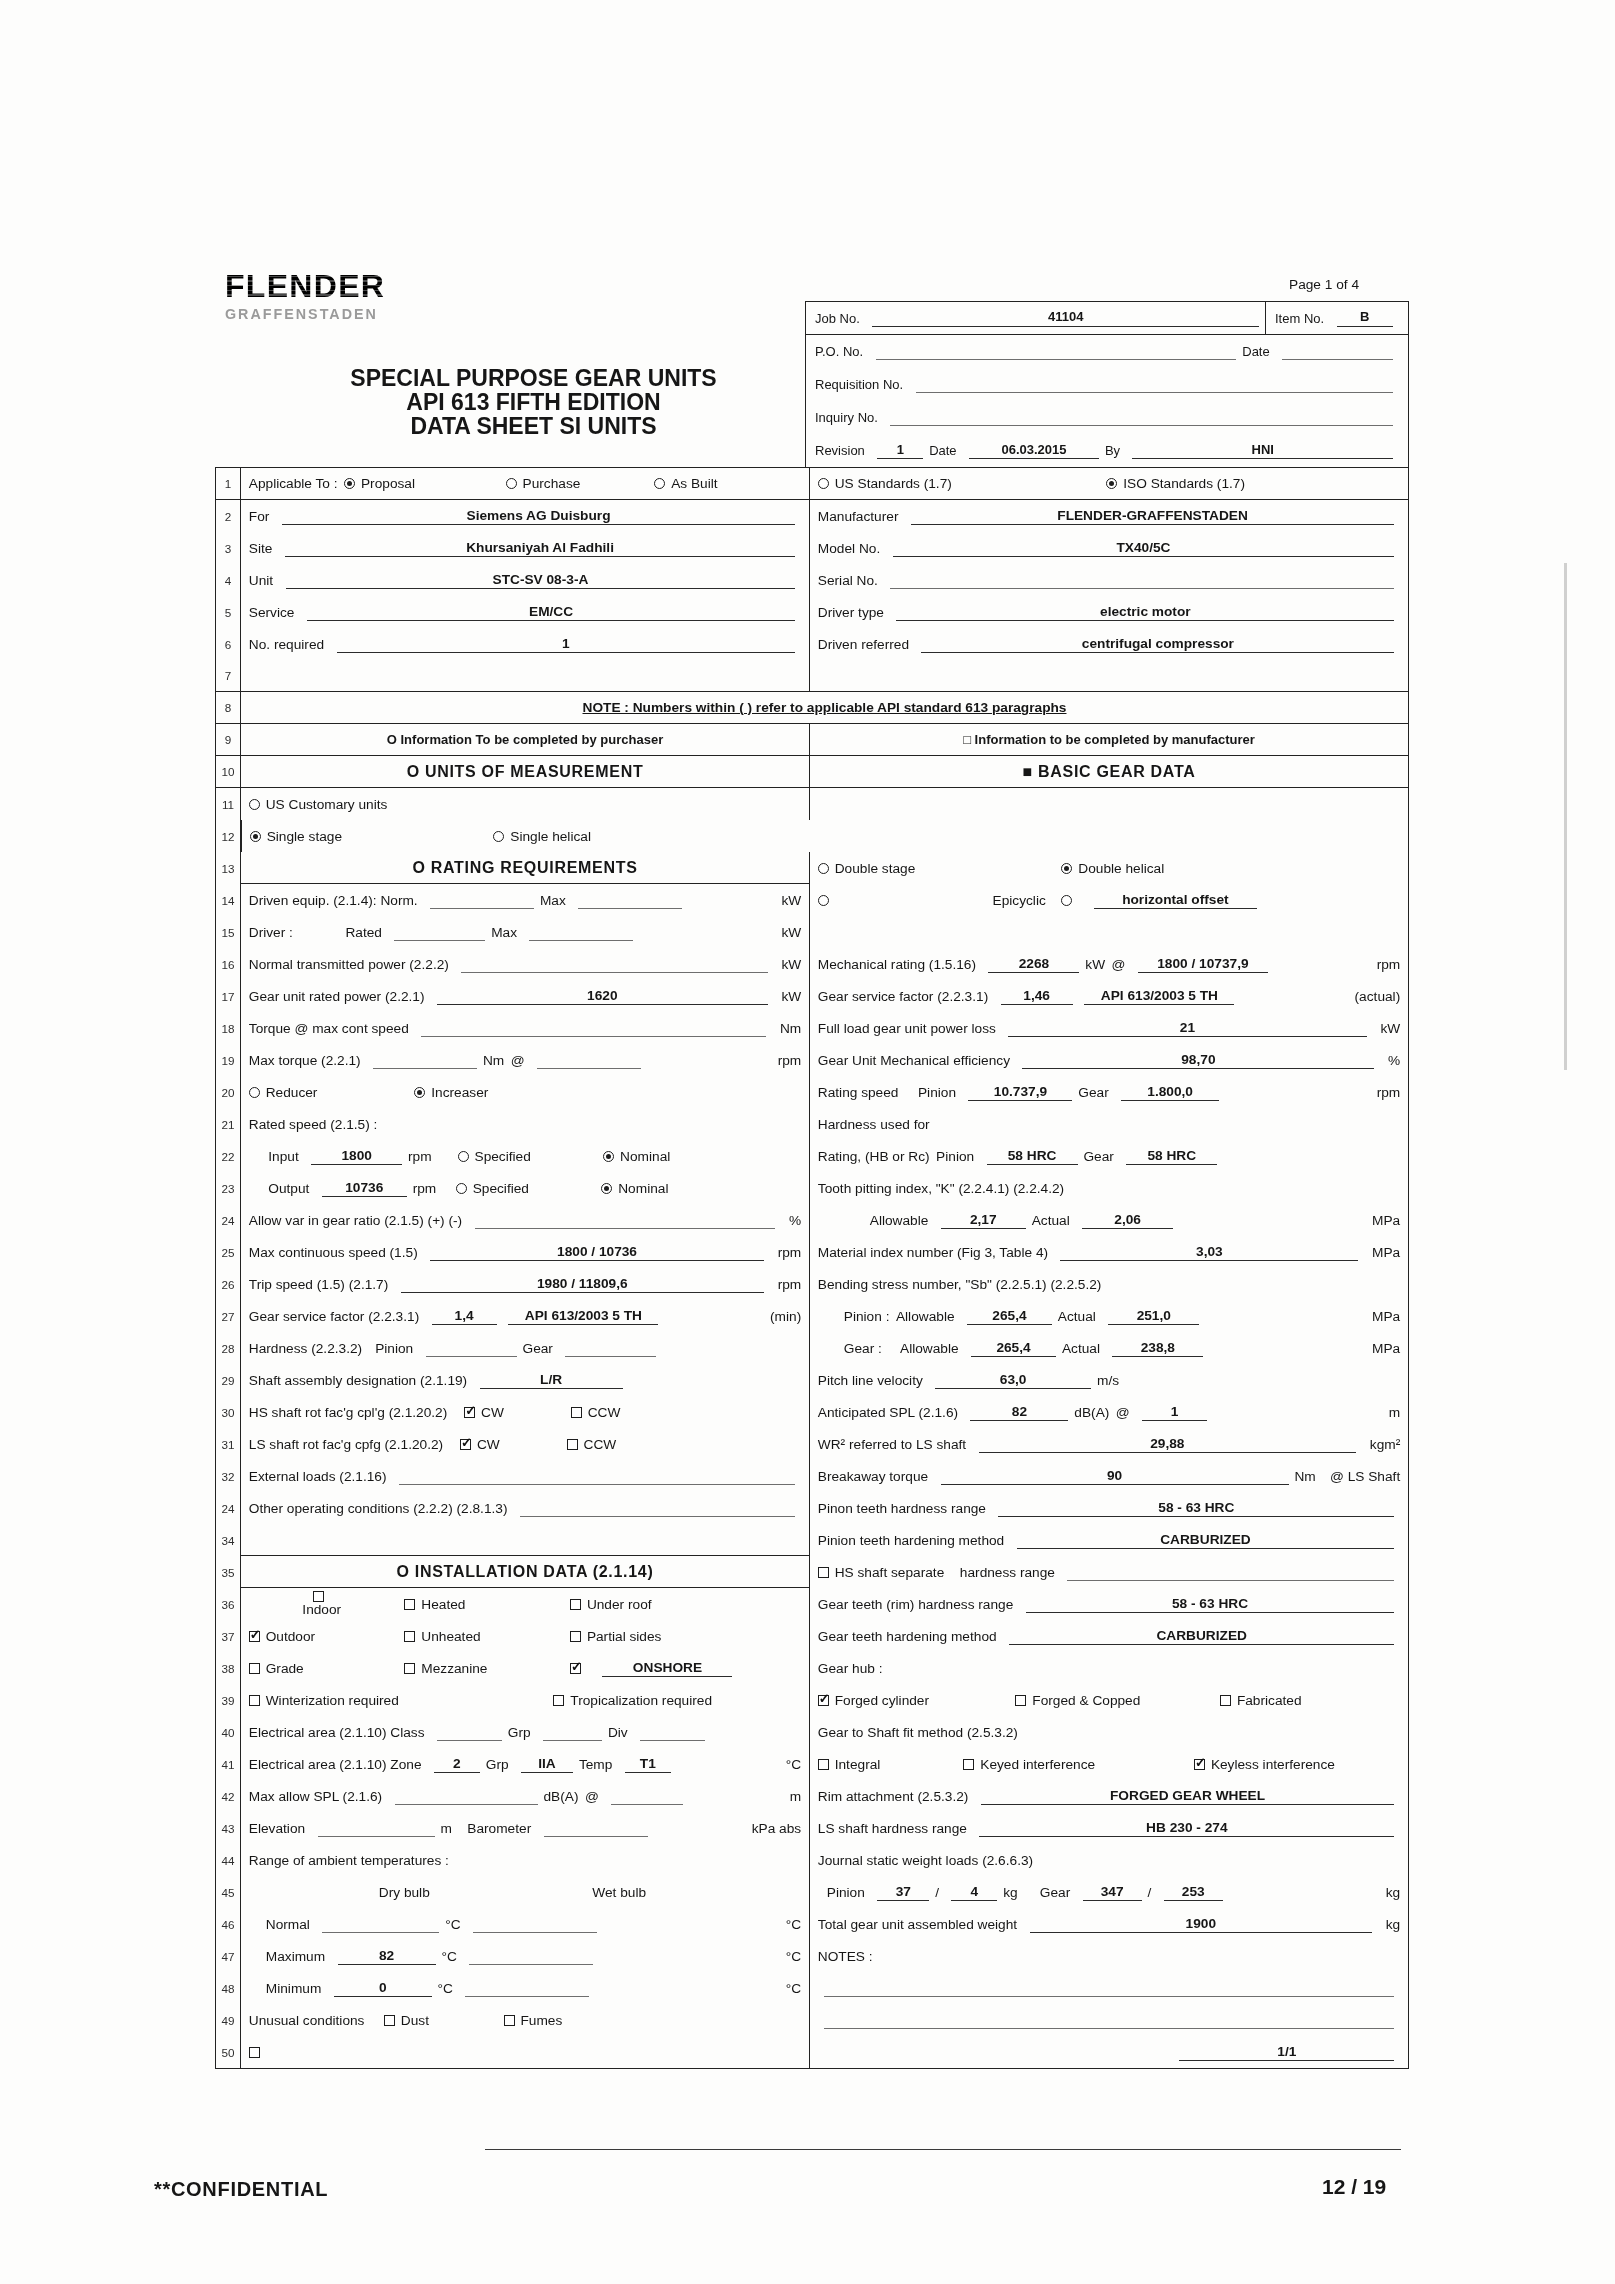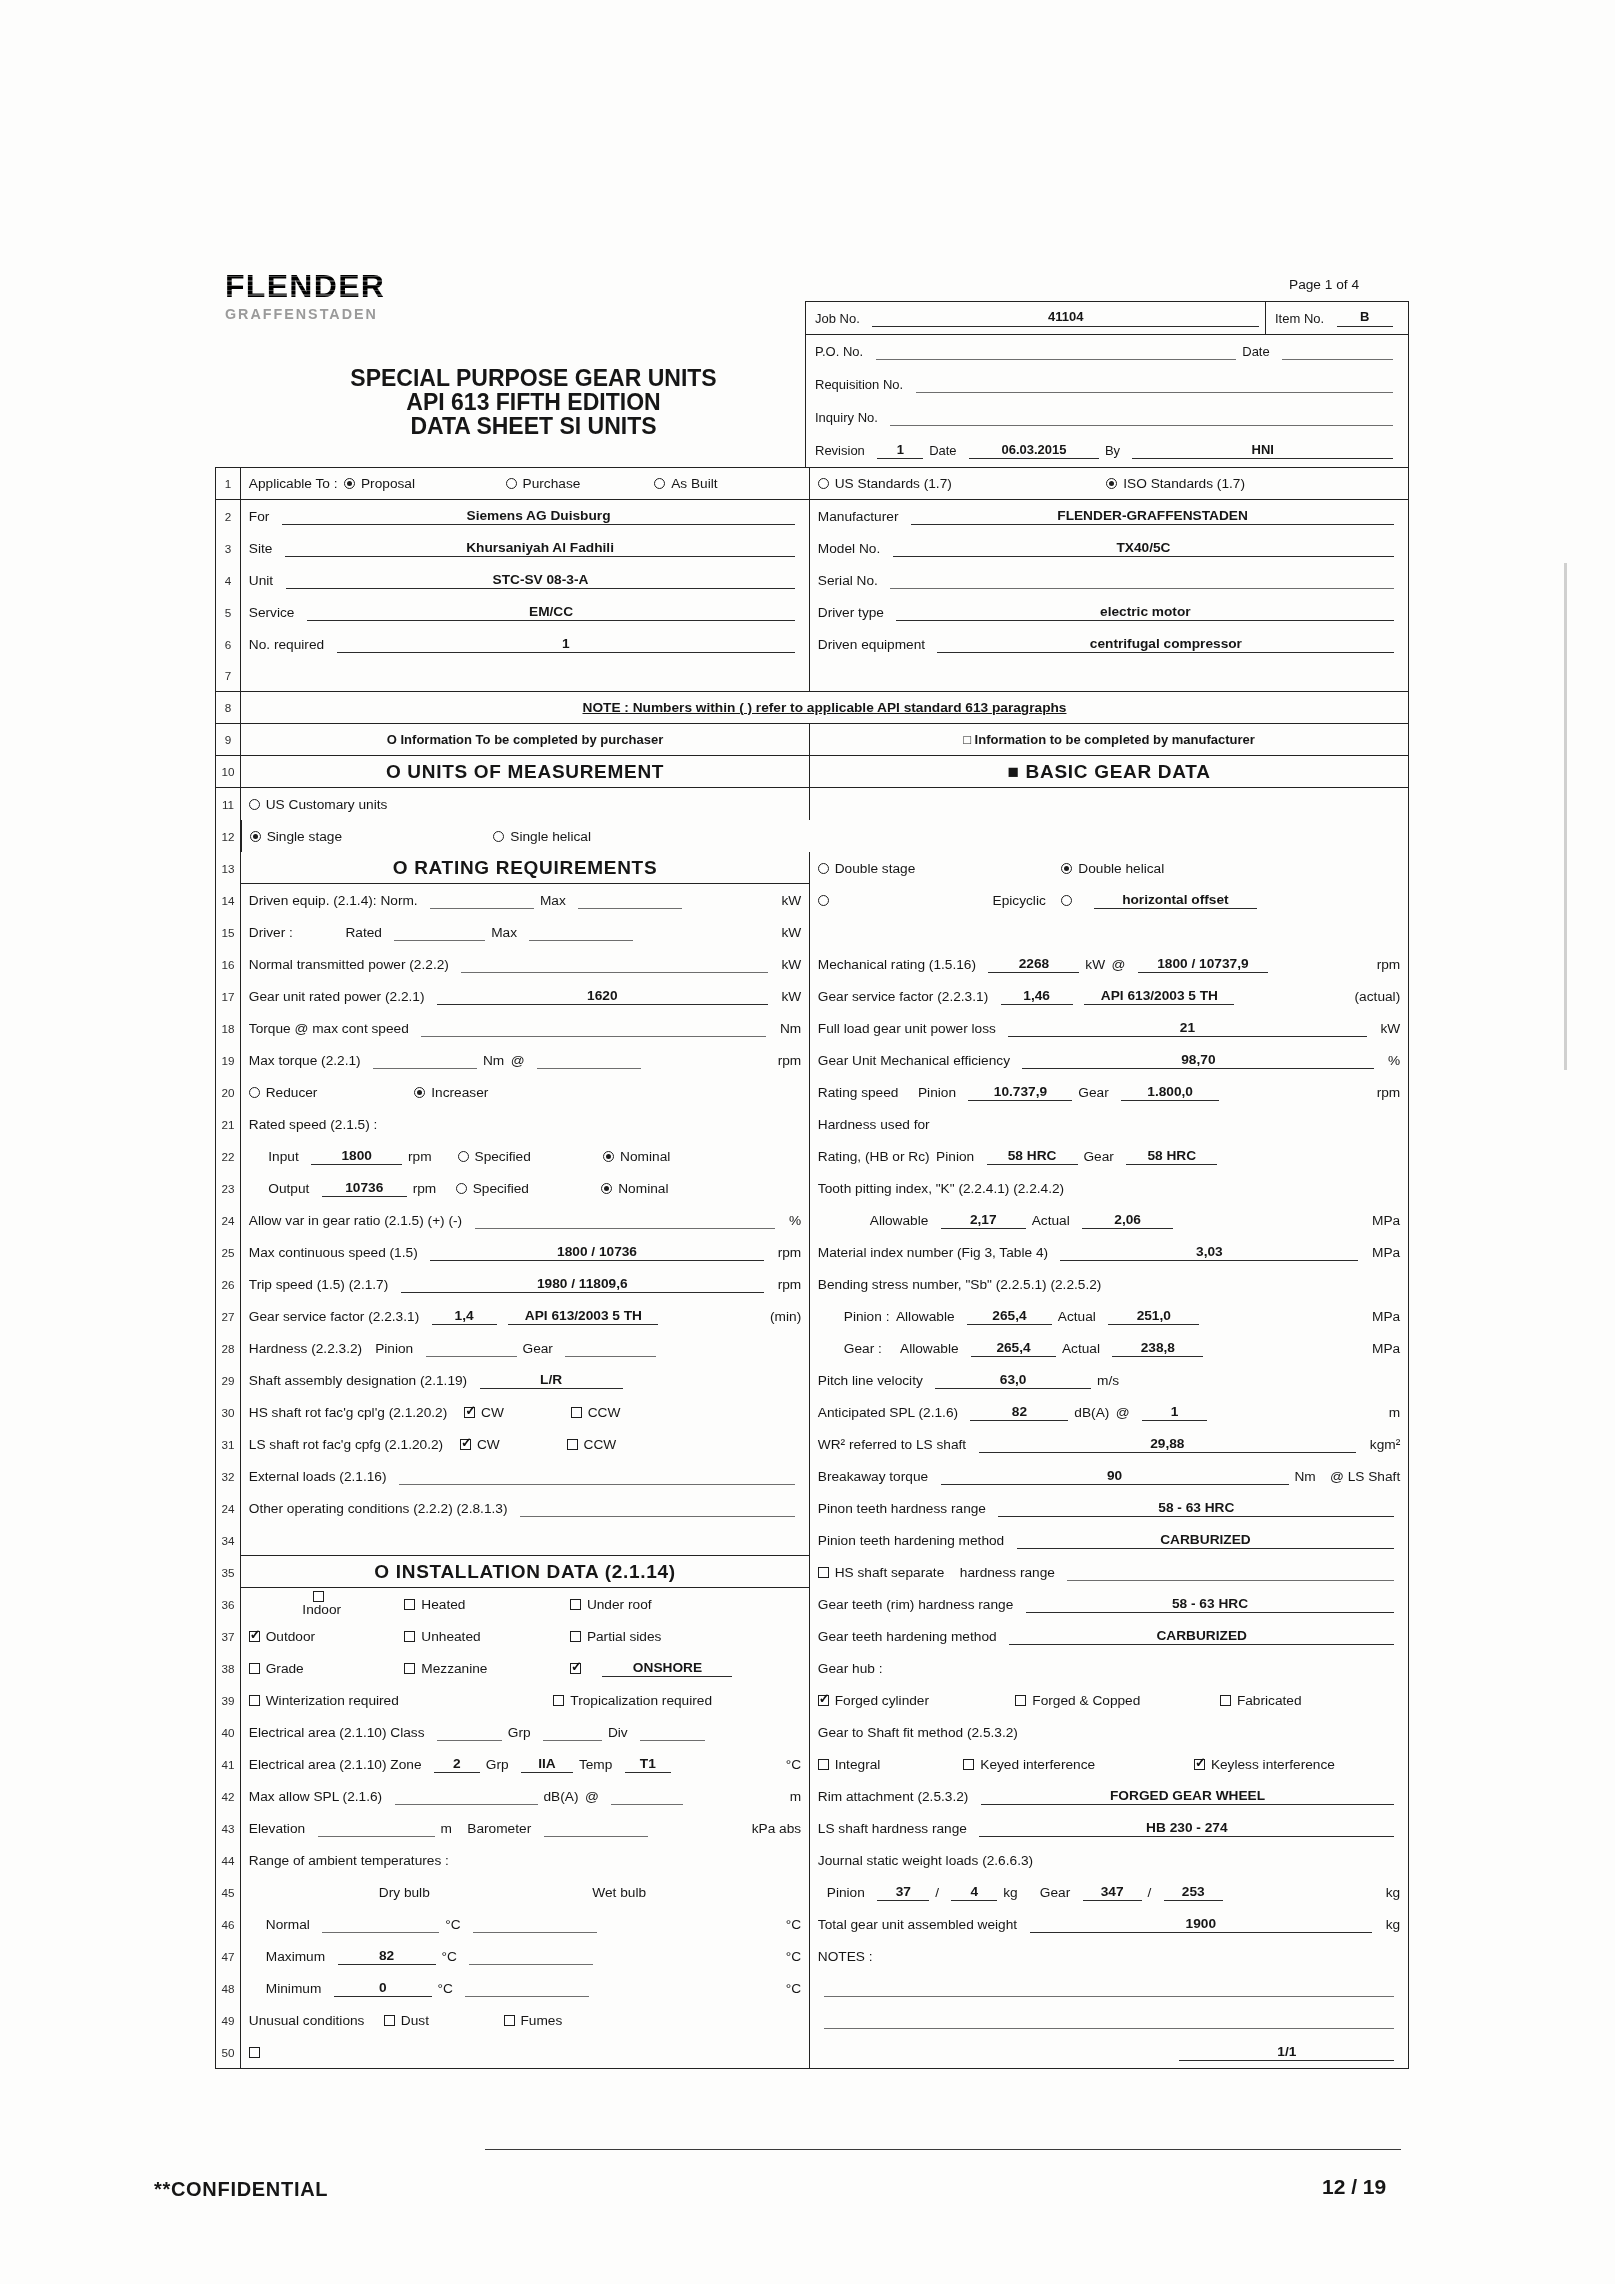--- a/index.html
+++ b/index.html
@@ -27,21 +27,21 @@
   .blank{border-bottom:1.3px solid #6e6e6e;height:17px;margin:0 5.9px;display:inline-block;width:78px}
   .fx{flex:1}
   .unit{margin-left:auto;padding-left:7.8px;white-space:nowrap}
   .gapseg{display:inline-block;flex:none}
   .group{display:flex;align-items:center;margin-right:15.6px;flex:none}
   .radio{width:11px;height:11px;border:1.3px solid #1d1d1d;border-radius:50%;position:relative;flex:none;background:#fff}
   .radio.on::after{content:"";position:absolute;inset:2px;background:#1d1d1d;border-radius:50%}
   .box{width:11px;height:11px;border:1.3px solid #1d1d1d;position:relative;flex:none;background:#fff}
   .box.on::after{content:"\2713";position:absolute;top:-4.6px;left:0px;font-size:13px;font-weight:bold;color:#111}
   .glabel{margin-left:5.9px;white-space:nowrap}
-  .sect{font-weight:bold;font-size:19px;letter-spacing:0.7px}
+  .sect{font-weight:bold;font-size:16px;letter-spacing:0.7px}
   .notetxt{margin:0 auto;font-weight:bold;text-decoration:underline;font-size:13.7px}
   .centertxt{margin:0 auto;font-weight:bold;font-size:13px}
 
   
   .formbox{position:absolute;left:215px;top:467px;width:1194px;border:1.3px solid #222;background:transparent}
   .frow{display:flex;height:32px;align-items:stretch}
   .fnum{width:25px;border-right:1.3px solid #222;font-size:11.7px;display:flex;align-items:center;justify-content:center;color:#2e2e2e;flex:none}
   .half{display:flex;align-items:center;padding:0 7.8px;font-size:13.7px;min-width:0}
   .half.left{width:568px;flex:none}
   .half.right{flex:1;border-left:1.3px solid #222}
@@ -178,21 +178,21 @@
           <span class="val" style="flex: 1 1 0%;">electric motor</span>
         </div>
       </div>
       <div class="frow">
         <div class="fnum">6</div>
         <div class="half left">
           <span class="lbl">No. required</span>
           <span class="val" style="flex: 1 1 0%;">1</span>
         </div>
         <div class="half right">
-          <span class="lbl">Driven equipment</span>
+          <span class="lbl">Driven referred</span>
           <span class="val" style="flex: 1 1 0%;">centrifugal compressor</span>
         </div>
       </div>
       <div class="frow" style="border-bottom: 1.3px solid rgb(34, 34, 34);">
         <div class="fnum">7</div>
         <div class="half left"></div>
         <div class="half right"></div>
       </div>
       <div class="frow" style="border-bottom: 1.3px solid rgb(34, 34, 34);">
         <div class="fnum">8</div>

